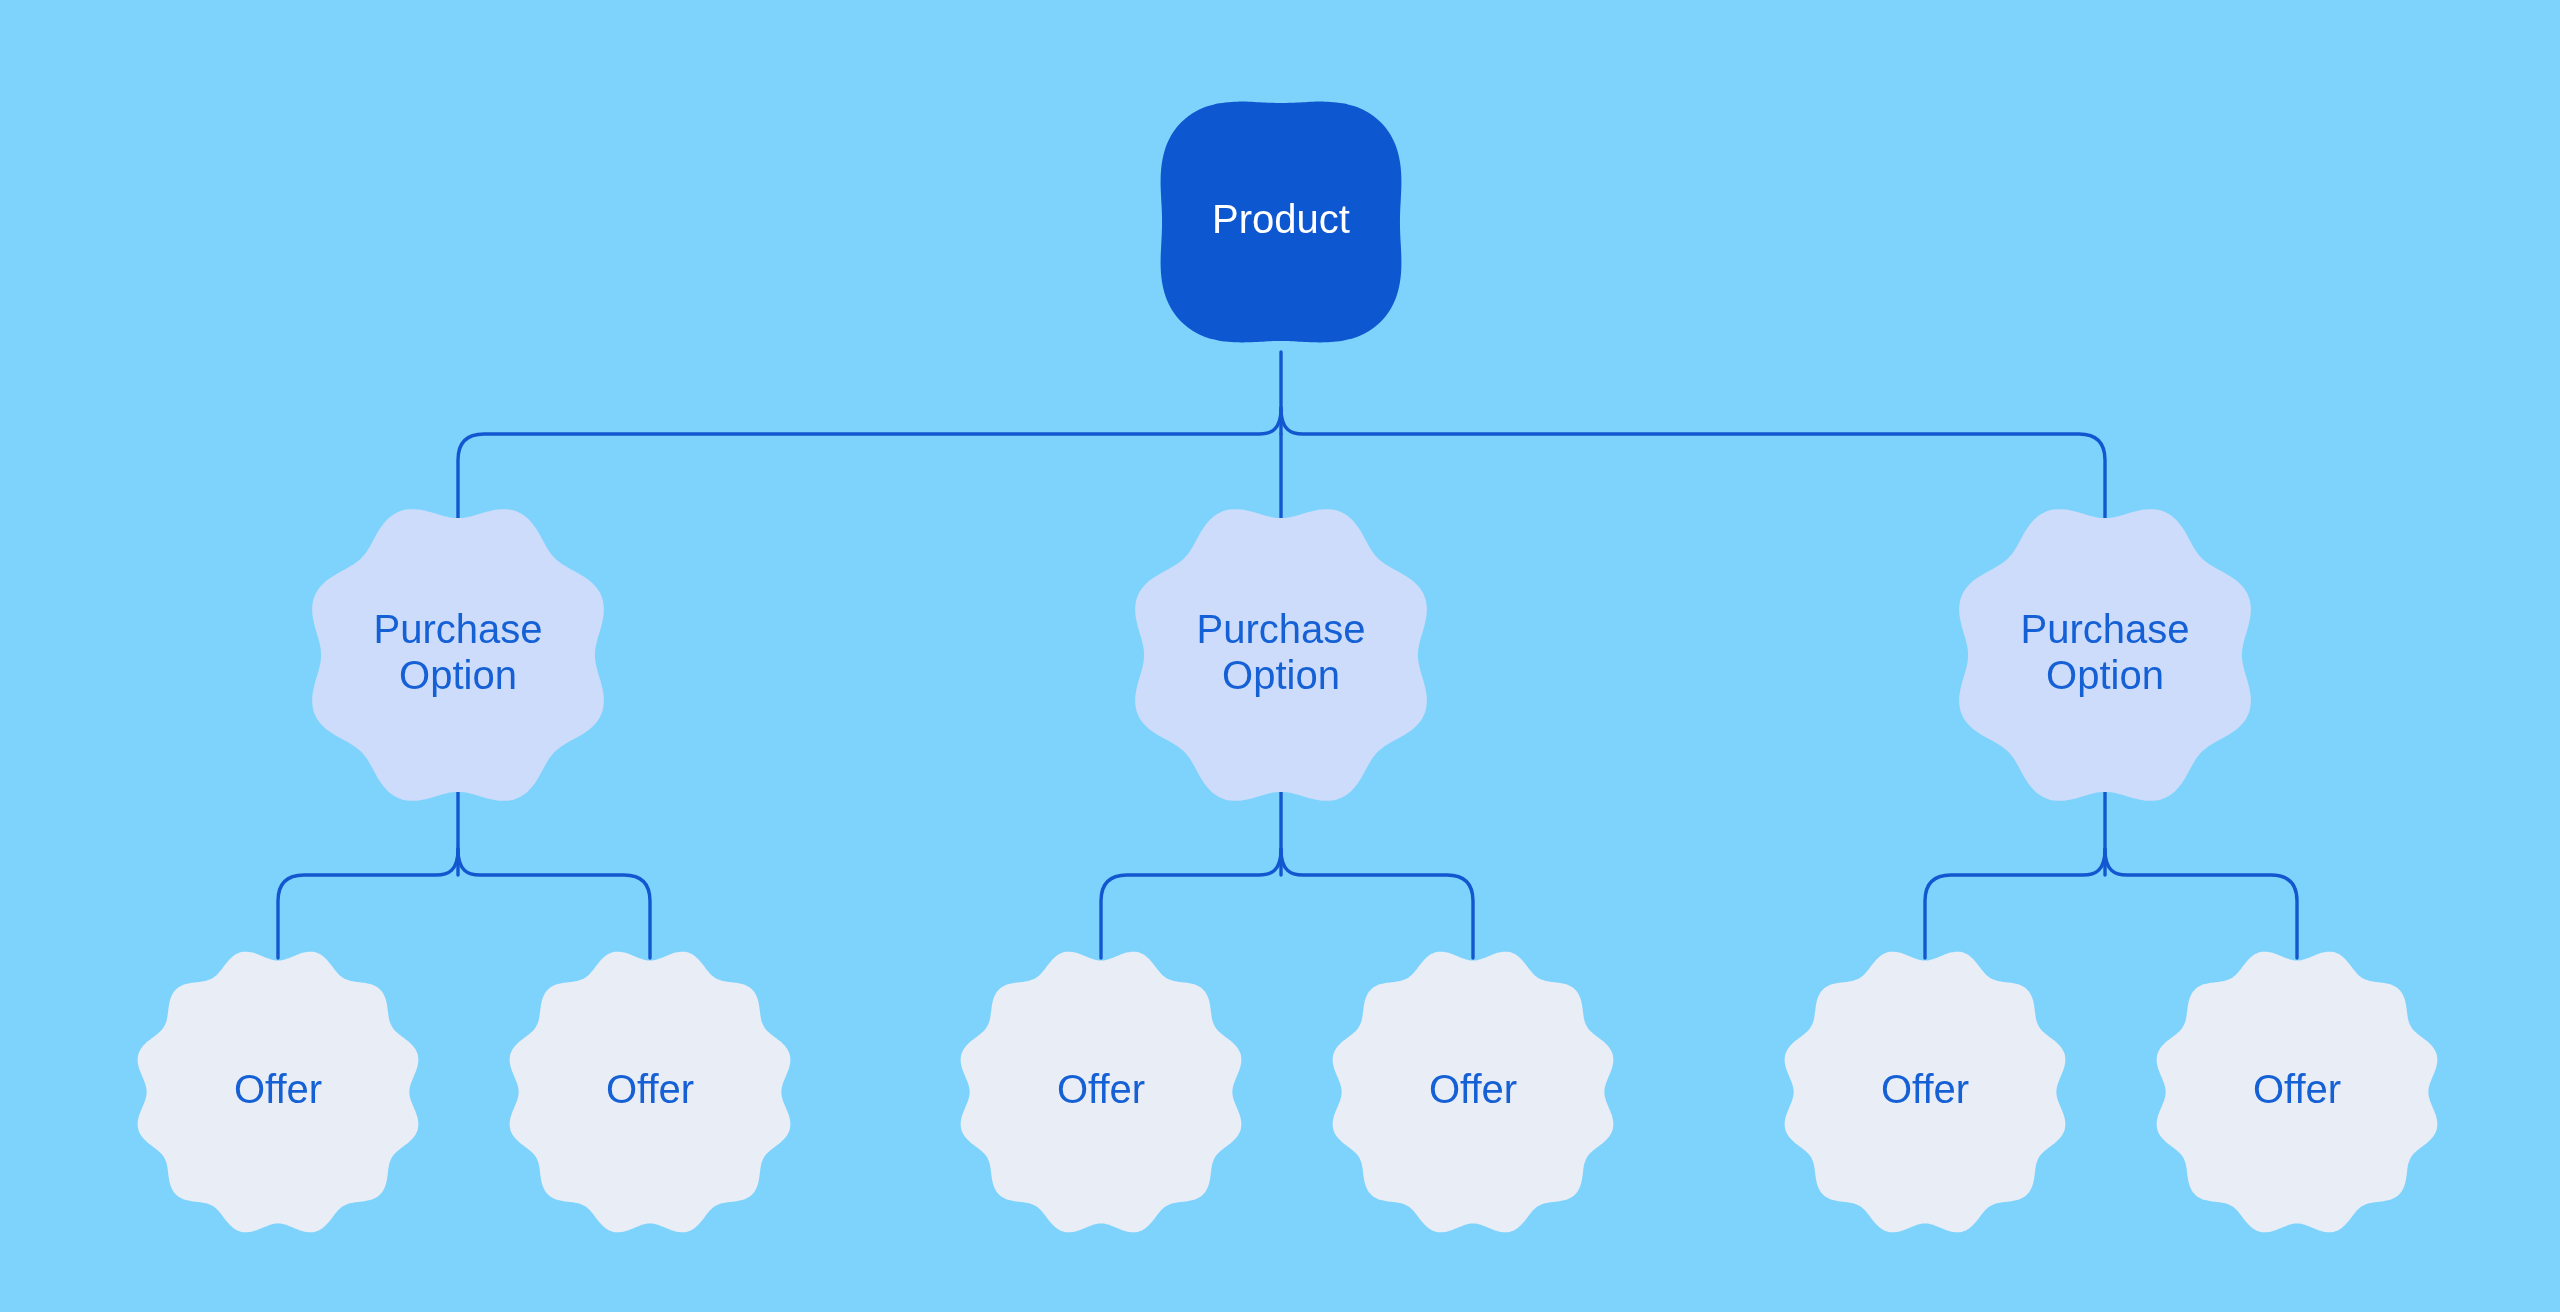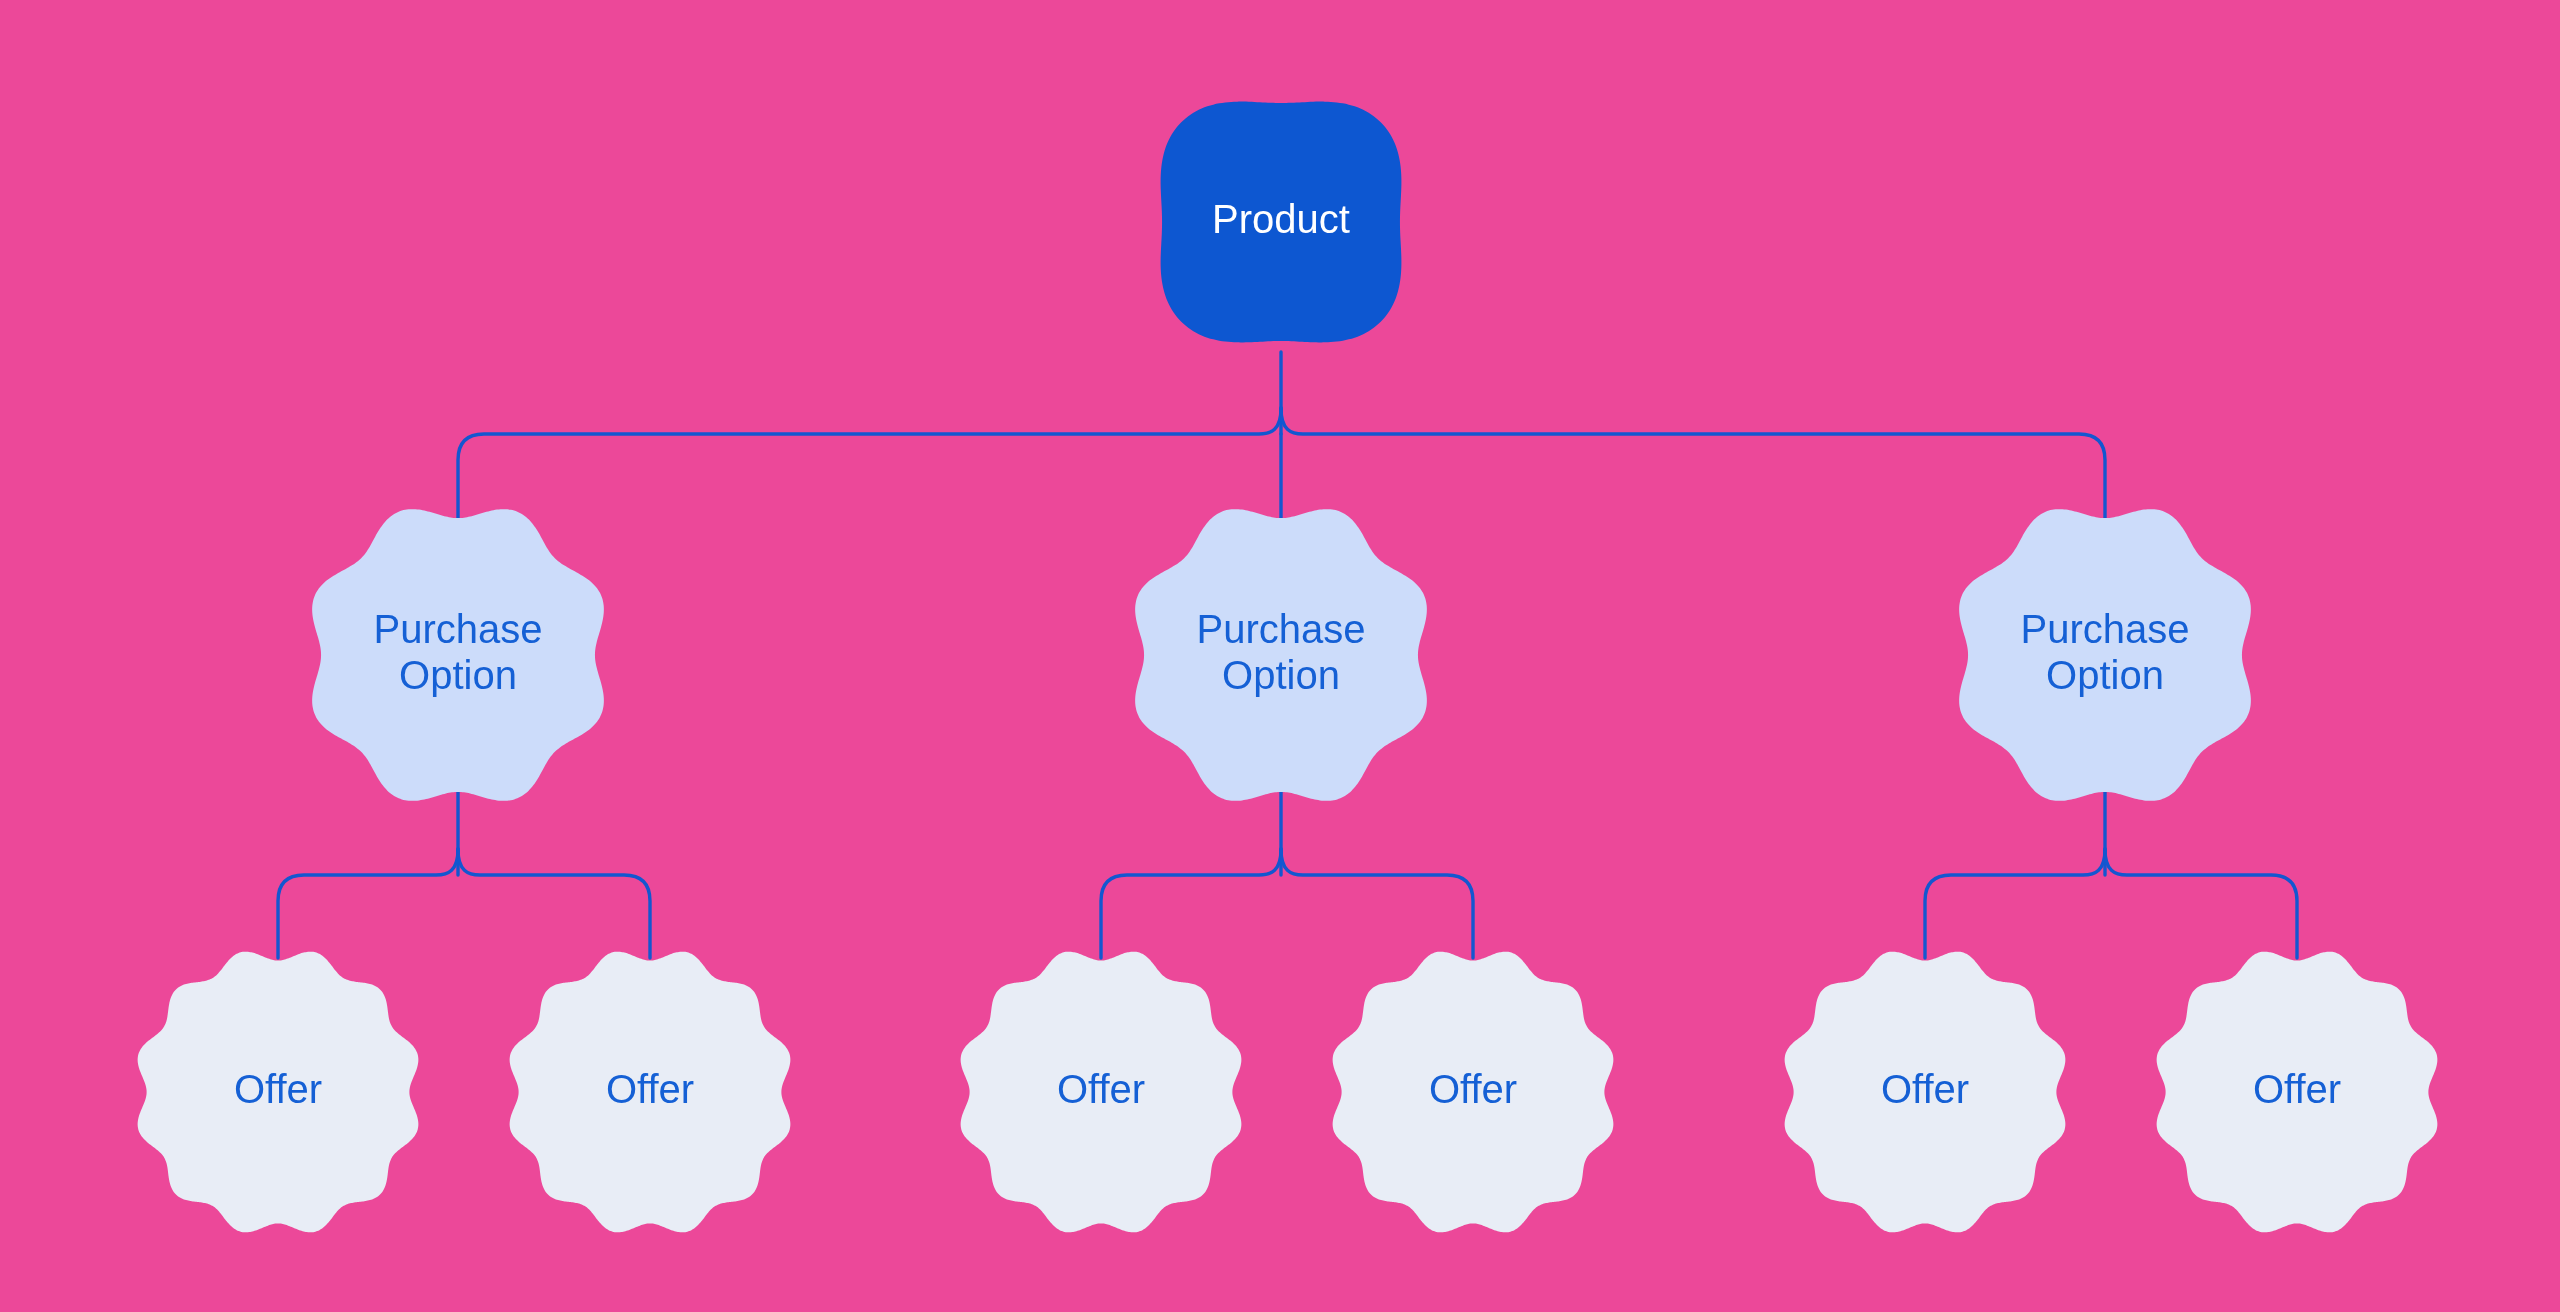--- a/index.html
+++ b/index.html
@@ -10,21 +10,21 @@
   body {
     width: 2560px;
     height: 1312px;
     font-family: "Liberation Sans", sans-serif;
     overflow: hidden;
   }
   #diagram-root {
     position: relative;
     width: 2560px;
     height: 1312px;
-    background: #ec4899;
+    background: #7dd3fc;
   }
   #diagram-svg {
     position: absolute;
     top: 0;
     left: 0;
     width: 2560px;
     height: 1312px;
     display: block;
   }
   .node-label {

